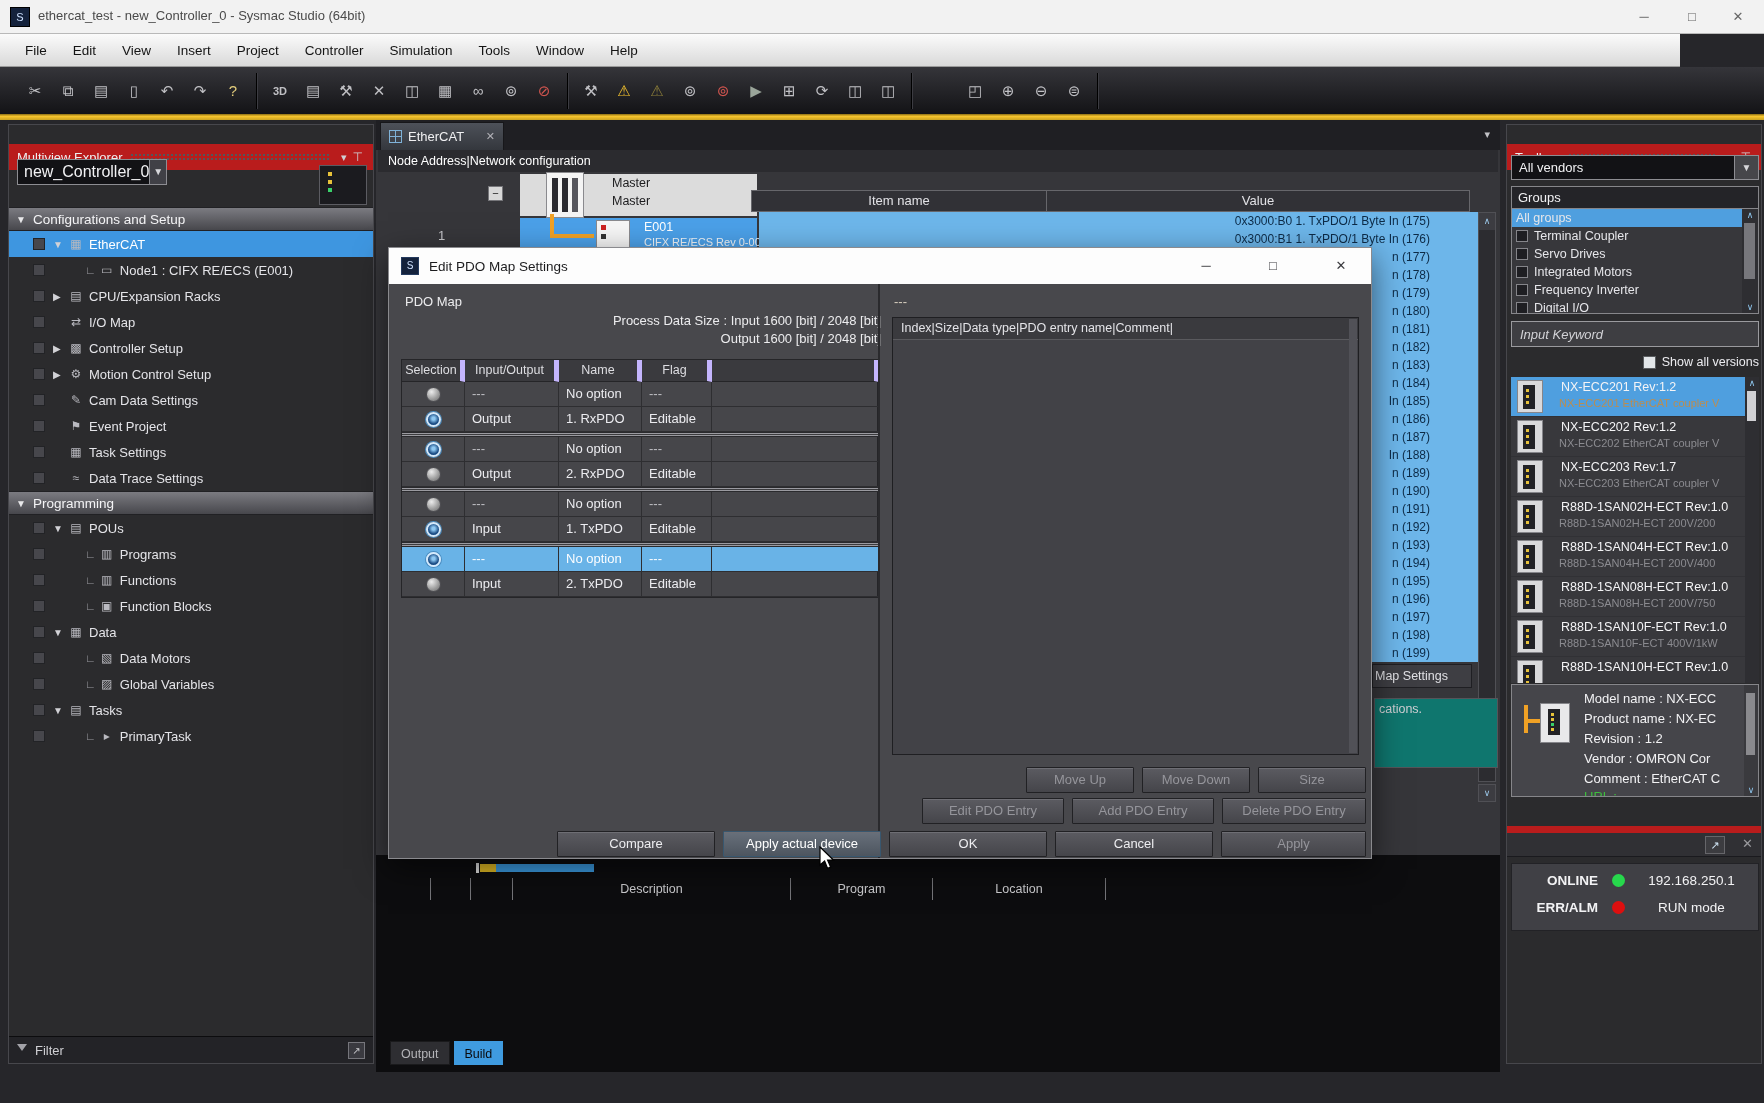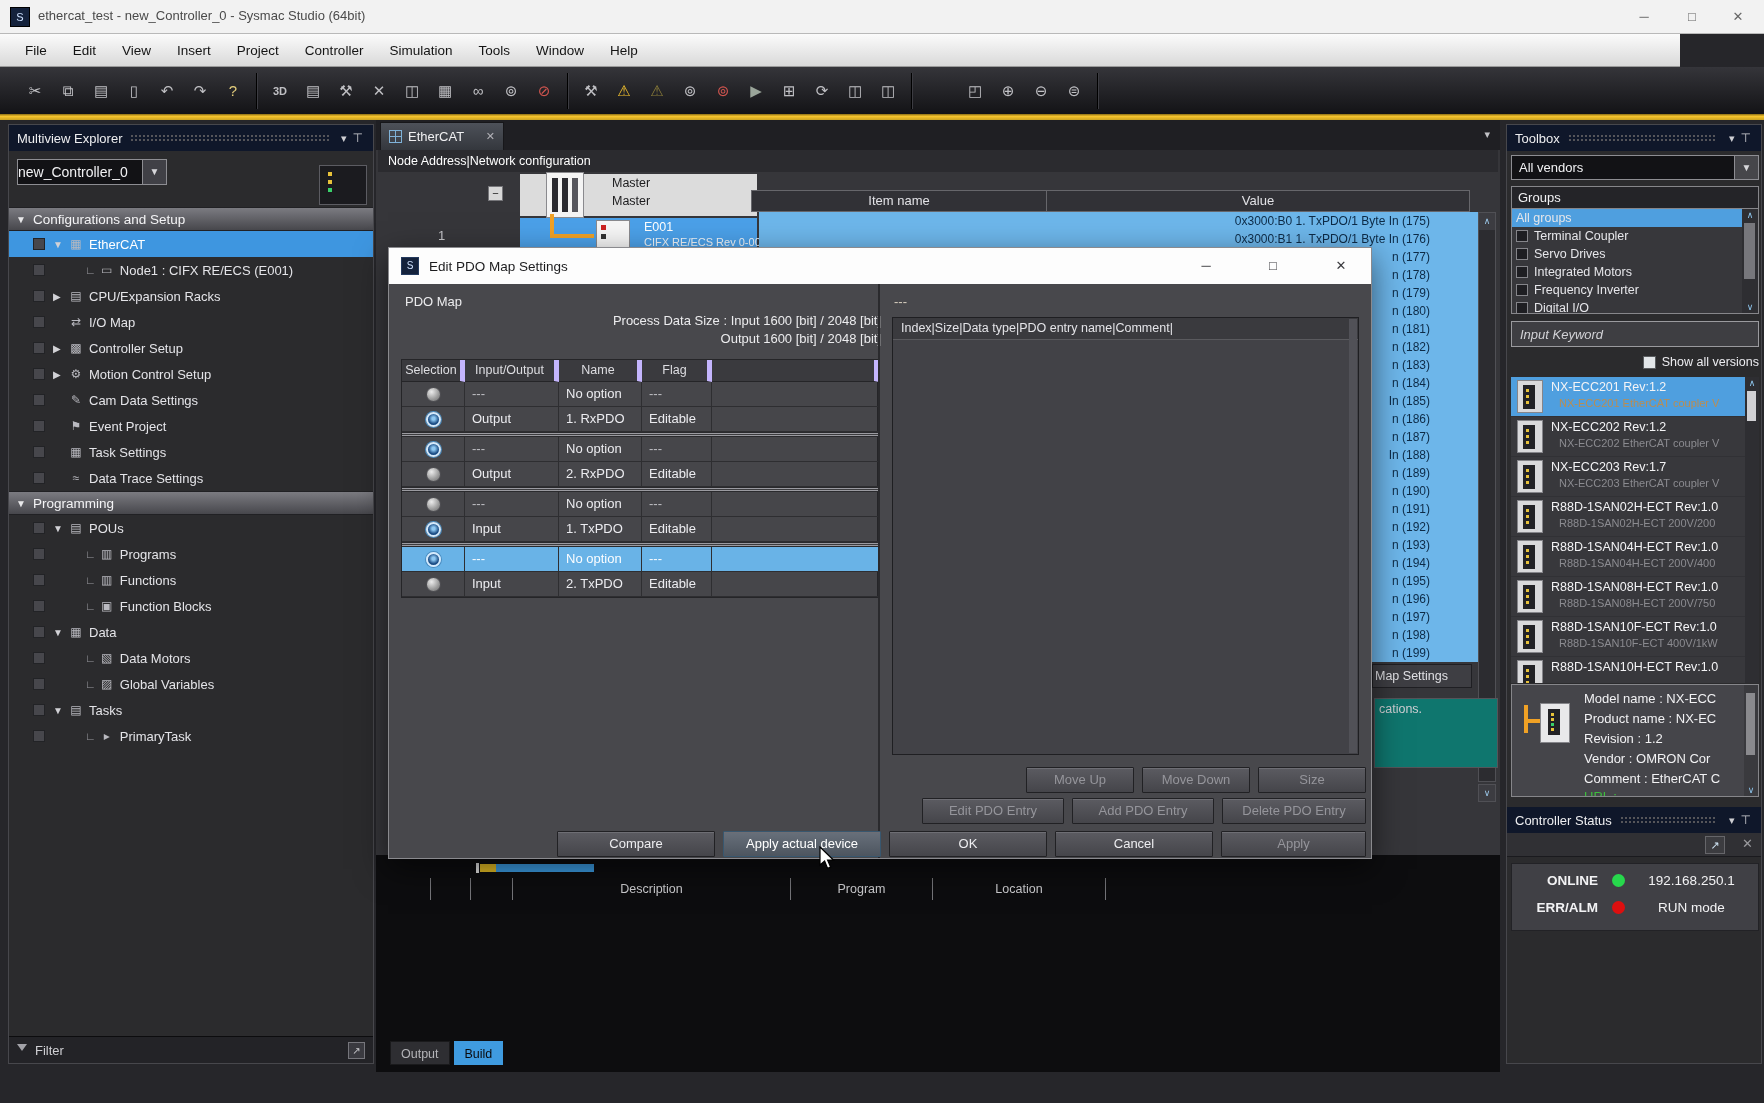--- a/index.html
+++ b/index.html
@@ -22,28 +22,28 @@
   #toolbar{left:0;top:67px;width:1764px;height:47px;background:linear-gradient(#35353a,#131316);display:flex;align-items:center;padding-left:12px;}
   .tb-group{display:flex;align-items:center;gap:15px;padding:0 14px;height:36px;border-right:1px solid #000;box-shadow:1px 0 0 #3c3c42;}
   .tb-icon{font-size:15px;line-height:36px;min-width:18px;text-align:center;}
   .tb-icon.small{font-size:11px;font-weight:bold;}
   #toolbar .tb-group:last-child{margin-left:40px;}
 
   #online-bar{left:0;top:114px;width:1764px;height:6px;background:linear-gradient(#8a6d14,#f7c52e 40%,#caa21f);}
 
   
   #left-panel{left:8px;top:124px;width:366px;height:940px;background:#2b2b2d;border:1px solid #47474c;}
-  .panel-header{position:relative;height:26px;display:flex;align-items:center;padding:0 8px;background:#0f172a;}
+  .panel-header{position:relative;height:26px;display:flex;align-items:center;padding:0 8px;background:#b91c1c;margin-top:19px;}
   .panel-header .ph-label{color:#eeeef0;font-size:13px;white-space:nowrap;}
   .dots{flex:1;height:8px;margin:0 8px;background:radial-gradient(#55555a 1px,transparent 1.2px);background-size:4px 4px;}
   .chev{color:#cfcfd3;font-size:11px;padding:0 4px;}
   .pin{color:#cfcfd3;font-size:12px;padding:0 2px;}
   #ctrl-row{position:absolute;left:0;top:26px;width:100%;height:48px;}
   #ctrl-dd{position:absolute;left:8px;top:8px;width:150px;height:26px;background:#121215;border:1px solid #8d8d92;display:flex;}
-  #ctrl-dd .dd-label{flex:1;color:#f2f2f4;font-size:14px;line-height:24px;padding-left:0;white-space:nowrap;}
+  #ctrl-dd .dd-label{flex:1;color:#f2f2f4;font-size:16px;line-height:24px;padding-left:6px;white-space:nowrap;}
   #ctrl-dd .dd-btn{width:24px;background:#404046;border-left:1px solid #8d8d92;color:#d6d6da;font-size:10px;text-align:center;line-height:24px;}
   #ctrl-img{position:absolute;left:310px;top:14px;width:48px;height:40px;background:#1b1b1f;border:1px solid #5c5c62;}
   #ctrl-img i{position:absolute;left:8px;top:6px;width:4px;height:4px;background:#e8c23a;box-shadow:0 8px 0 #e8c23a,0 16px 0 #3ad06a;}
   #tree{position:absolute;left:0;top:82px;width:100%;}
   .tree-section{height:24px;display:flex;align-items:center;background:linear-gradient(#7b7b81,#47474c);border-top:1px solid #212124;border-bottom:1px solid #212124;}
   .tree-section .sec-exp{color:#e8e8ea;font-size:10px;padding:0 7px;}
   .tree-section .sec-label{color:#f4f4f6;font-size:13.5px;}
   .tree-row{height:26px;display:flex;align-items:center;padding-left:24px;}
   .tree-row.selected{background:#3e96e0;}
   .tree-cb{width:12px;height:12px;background:#47474c;border:1px solid #222326;margin-right:8px;flex:none;}
@@ -163,21 +163,21 @@
   #keyword::placeholder{color:#d2d2d6;font-style:italic;}
   #show-versions{position:absolute;left:0;top:228px;width:252px;height:18px;display:flex;justify-content:flex-end;align-items:center;}
   #sv-cb{width:13px;height:13px;background:#e2e6e9;border:1px solid #5a5d60;margin-right:6px;}
   #sv-label{color:#ececf0;font-size:12.5px;}
   #device-list{position:absolute;left:4px;top:252px;width:248px;height:306px;overflow:hidden;background:#313135;}
   .dev-item{position:relative;height:39px;margin-bottom:1px;background:#38383c;width:calc(100% - 14px);}
   .dev-item.selected{background:#4f9fdf;}
   .dev-ico{position:absolute;left:6px;top:3px;width:26px;height:33px;background:#d9d9db;border:1px solid #85858a;}
   .dev-ico i{position:absolute;left:5px;top:4px;width:12px;height:24px;background:#222226;}
   .dev-ico b{position:absolute;left:8px;top:8px;width:3px;height:3px;background:#e8c23a;box-shadow:0 6px 0 #e8c23a,0 12px 0 #e8c23a;}
-  .dev-title{position:absolute;left:40px;top:3px;color:#f4f4f6;font-size:12.5px;white-space:nowrap;}
+  .dev-title{position:absolute;left:50px;top:3px;color:#f4f4f6;font-size:12.5px;white-space:nowrap;}
   .dev-sub{position:absolute;left:48px;top:20px;color:#8b8b90;font-size:11px;white-space:nowrap;}
   .dev-item.selected .dev-sub{color:#b98d52;}
   #dev-scroll{position:absolute;right:0;top:0;width:14px;height:306px;background:#2e2e32;}
   #dev-scroll .sc-up{position:absolute;top:1px;width:100%;text-align:center;color:#8ec6ee;font-size:9px;}
   #dev-scroll .sc-th{position:absolute;top:14px;left:2px;width:9px;height:30px;background:#d0d0d3;}
   #details-box{top:559px;height:113px;background:#45454a;overflow:hidden;}
   #det-icon{position:absolute;left:10px;top:16px;width:52px;height:48px;}
   #det-icon .ev{position:absolute;left:2px;top:4px;width:4px;height:28px;background:#f0a125;}
   #det-icon .eh{position:absolute;left:2px;top:18px;width:16px;height:4px;background:#f0a125;}
   #det-icon .box{position:absolute;left:18px;top:2px;width:30px;height:40px;background:#e8e8ea;border:1px solid #85858a;}

